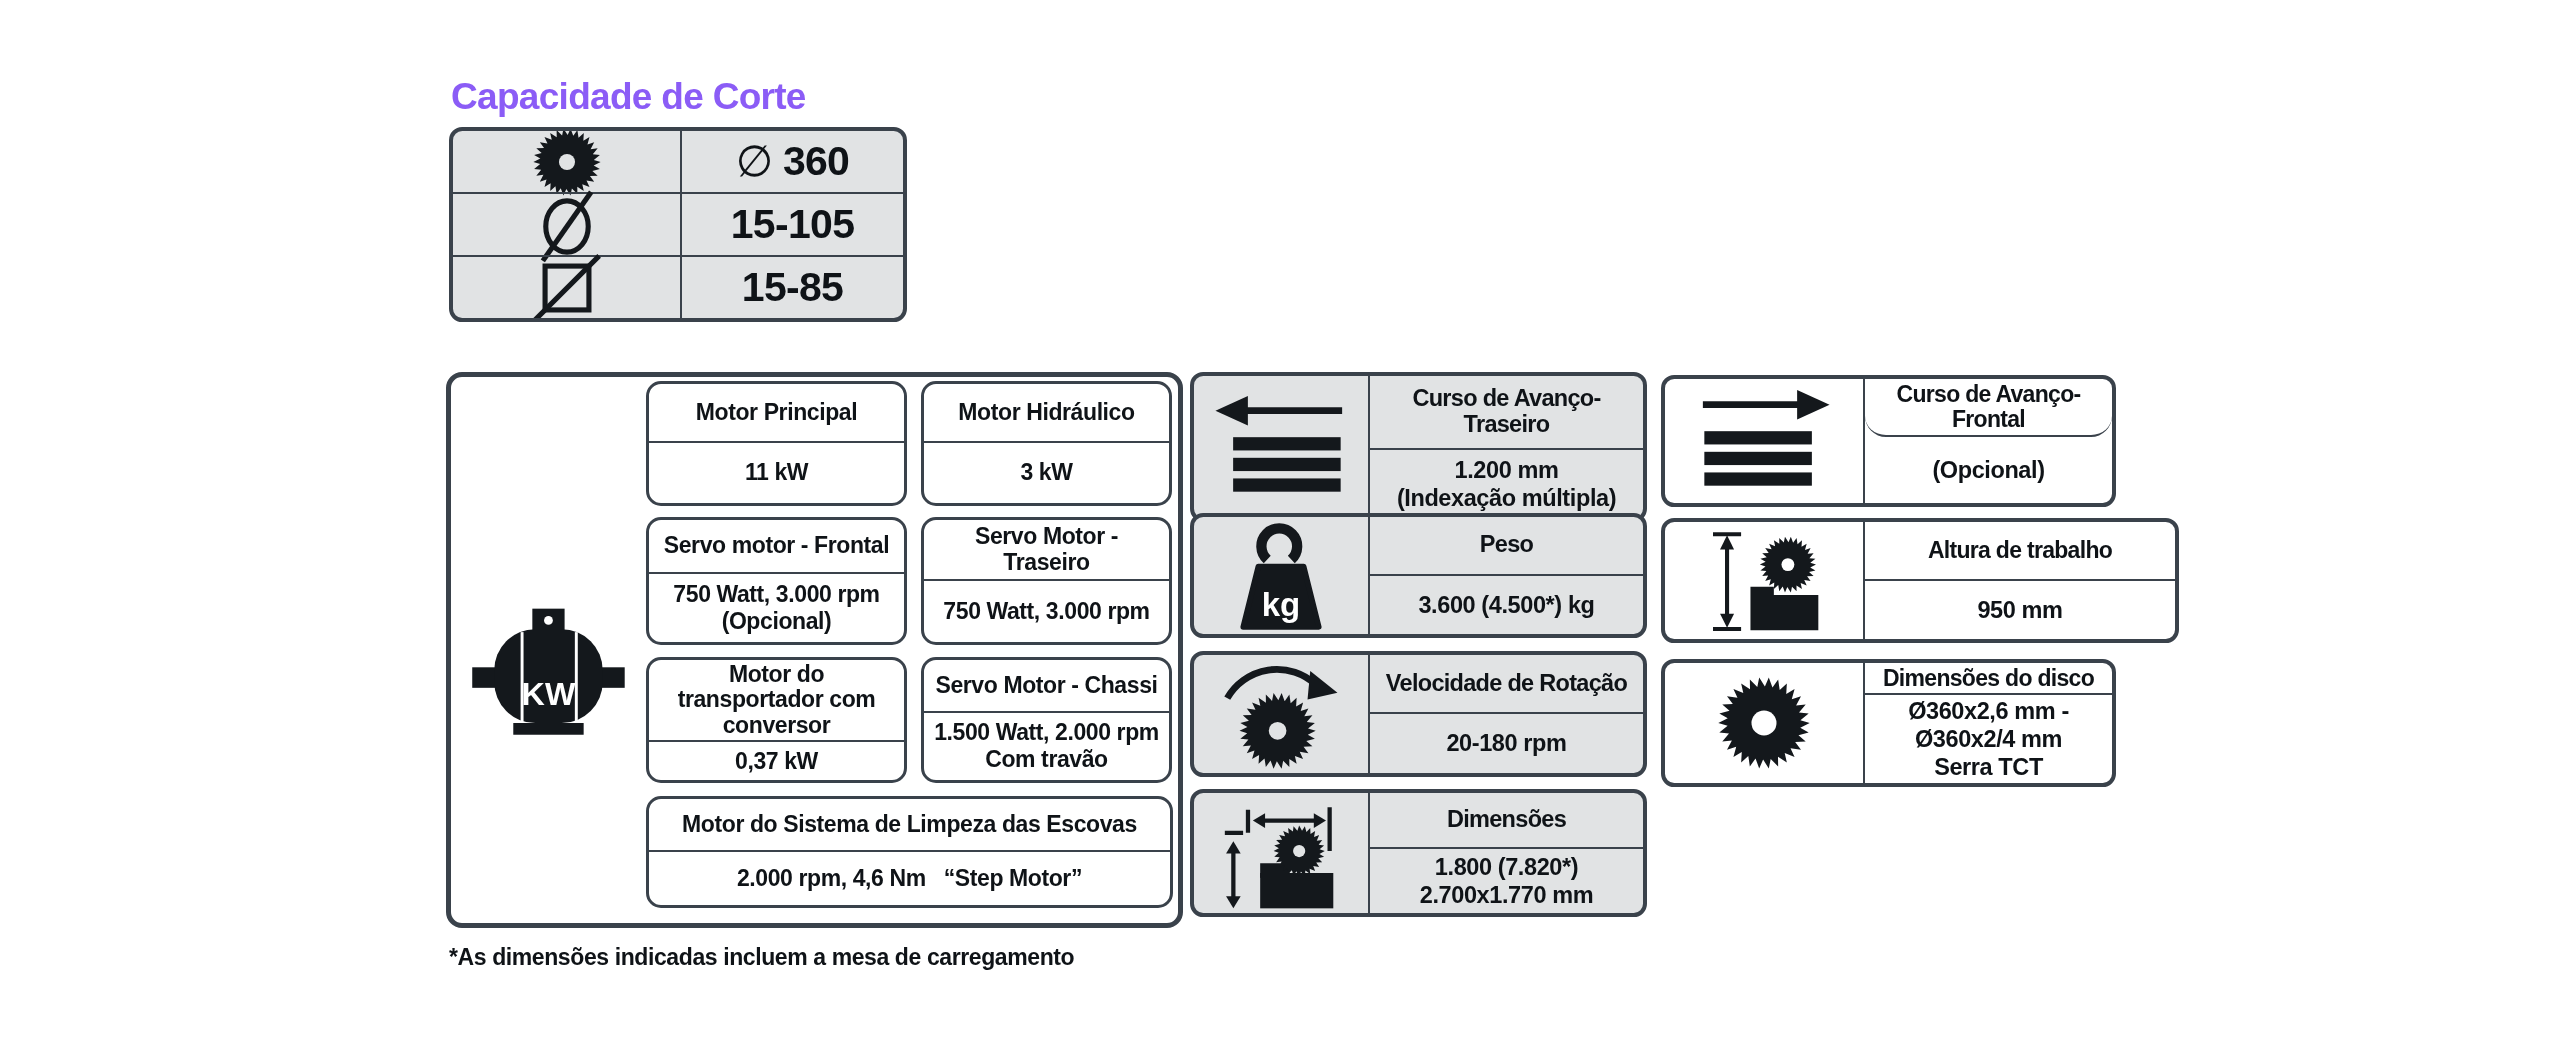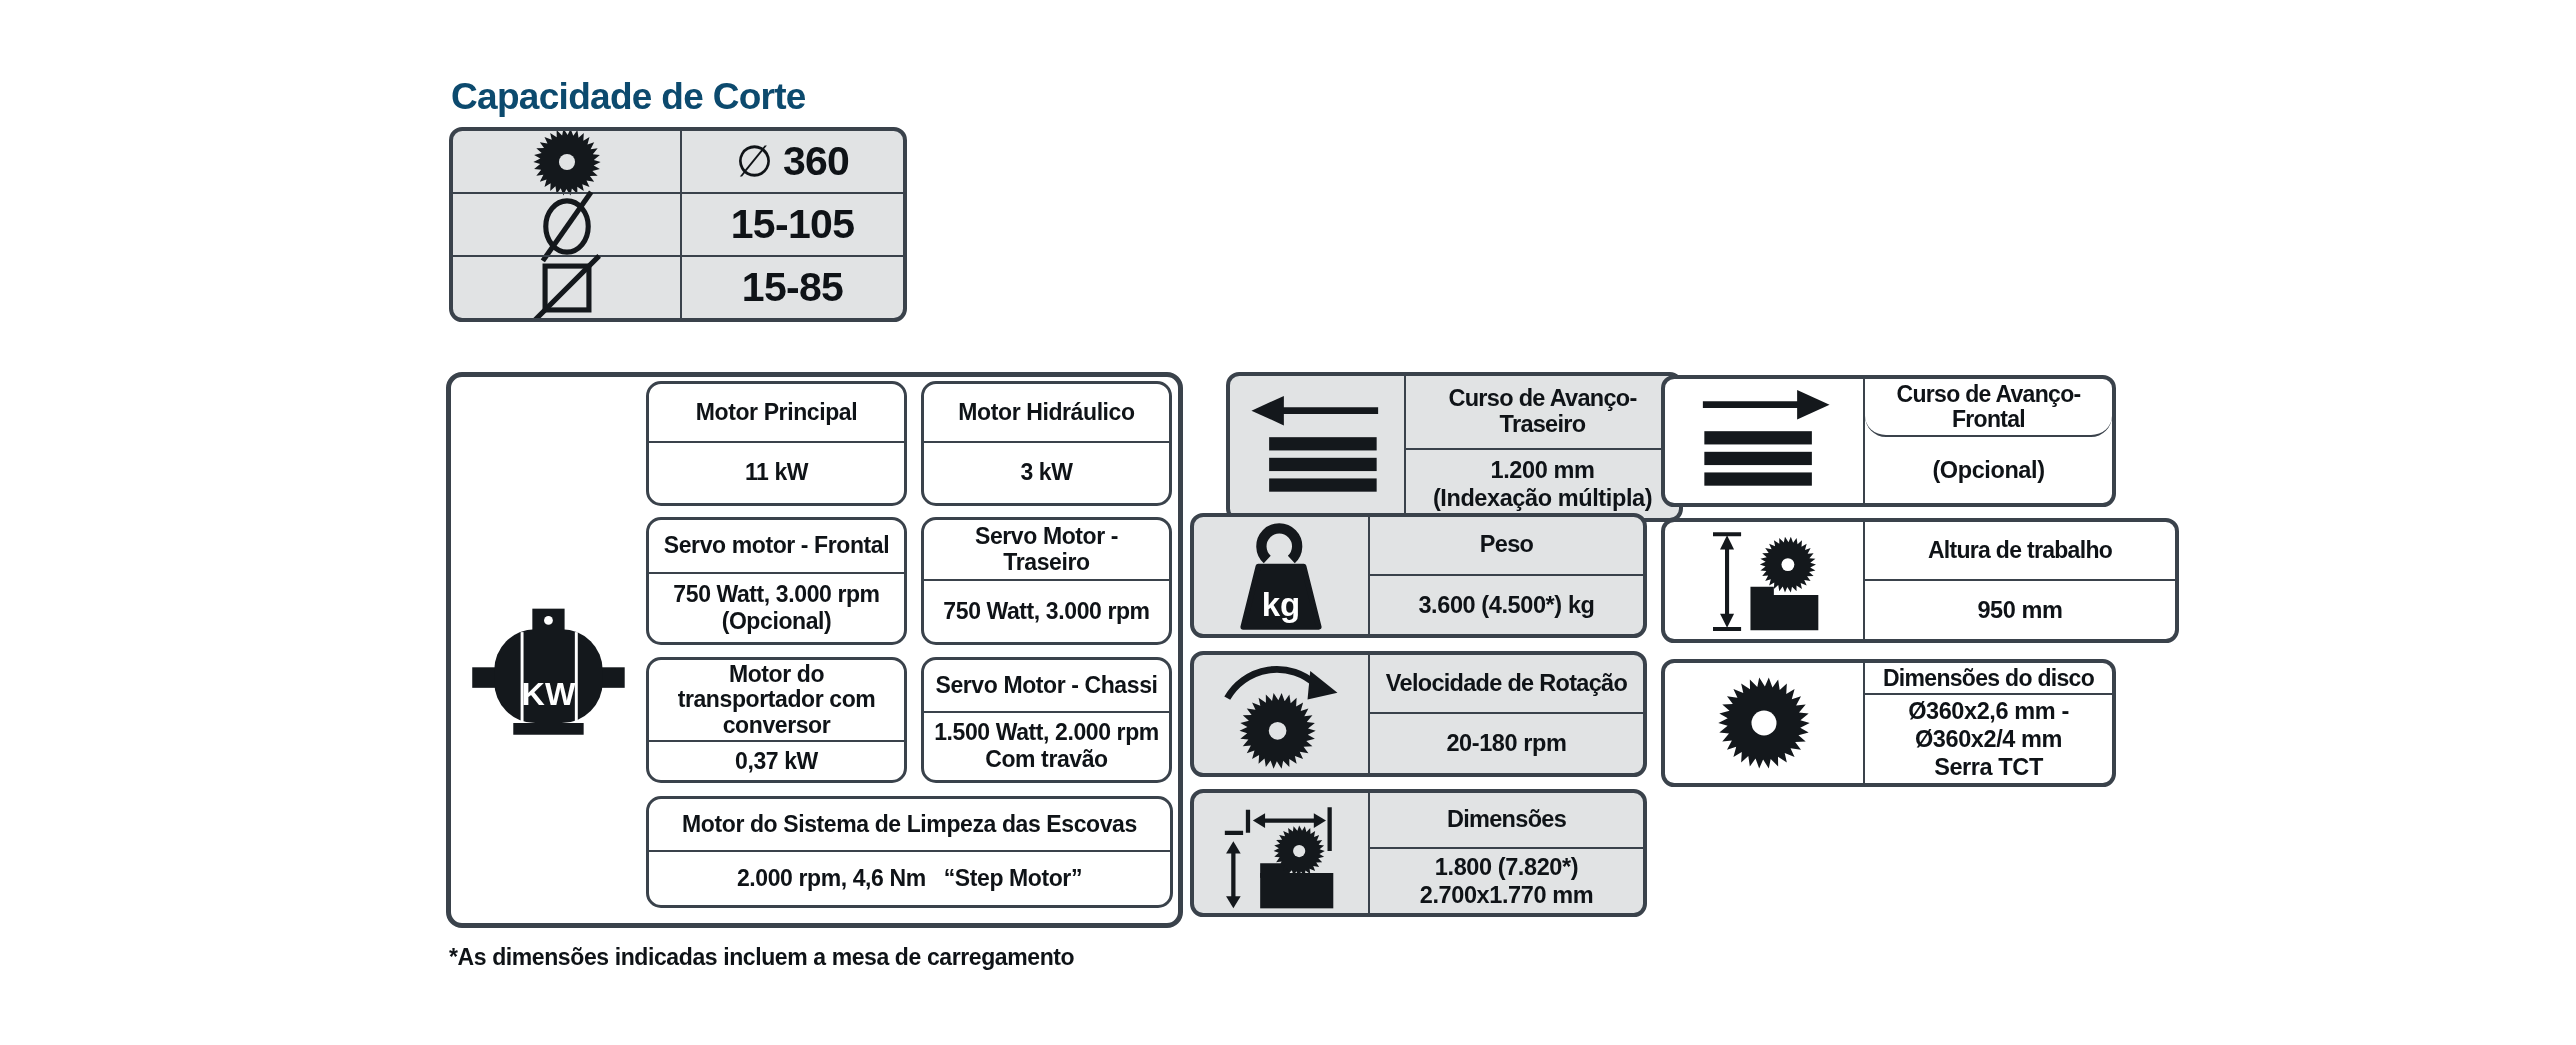--- a/index.html
+++ b/index.html
@@ -8,21 +8,21 @@
     --ink:#14181c;       
   }
   html,body{margin:0;padding:0;background:#fff;}
   #stage{
     position:relative;width:2576px;height:1046px;background:#ffffff;overflow:hidden;
     font-family:"Liberation Sans","DejaVu Sans",sans-serif;color:#0f1317;
     -webkit-font-smoothing:antialiased;
   }
   .abs{position:absolute;}
   
-  .title{font-size:37px;font-weight:800;letter-spacing:-0.7px;color:#0c4a6e;}
+  .title{font-size:37px;font-weight:800;letter-spacing:-0.7px;color:#8b5cf6;}
   .footnote{font-size:23px;font-weight:700;letter-spacing:-0.4px;}
   
   .captable{
     background:var(--gray);border:4.4px solid var(--bd);border-radius:13.2px;
     overflow:hidden;display:flex;flex-direction:column;box-sizing:border-box;
   }
   .caprow{flex:1;display:flex;min-height:0;}
   .caprow + .caprow{border-top:2.2px solid var(--bd);}
   .capicon{width:229px;border-right:2.2px solid var(--bd);display:flex;align-items:center;justify-content:center;box-sizing:border-box;}
   .capval{flex:1;display:flex;align-items:center;justify-content:center;
@@ -160,21 +160,21 @@
     </div>
 
     <div class="specbox" style="left:195px;top:419px;width:527px;height:112px;">
       <div class="hdr" style="flex-basis:50%;">Motor do Sistema de Limpeza das Escovas</div>
       <div class="val">
         <div>2.000 rpm, 4,6 Nm&nbsp;&nbsp; “Step Motor”</div>
       </div>
     </div>
   </div>
 
-  <div class="bigbox gray" style="left:1190px;top:372px;width:457px;height:150px;margin-left:36px;">
+  <div class="bigbox gray" style="left:1190px;top:372px;width:457px;height:150px;">
     <div class="icol" style="width:176px;">
       <svg width="140" height="109" viewBox="0 0 190 148">
         <line x1="178" y1="24" x2="44" y2="24" stroke="#14181c" stroke-width="9"></line>
         <polygon points="6,24 50,4 50,44" fill="#14181c"></polygon>
         <rect x="30" y="60" width="146" height="18" fill="#14181c"></rect>
         <rect x="30" y="88" width="146" height="18" fill="#14181c"></rect>
         <rect x="30" y="116" width="146" height="18" fill="#14181c"></rect>
       </svg>
     </div>
     <div class="tcol">

